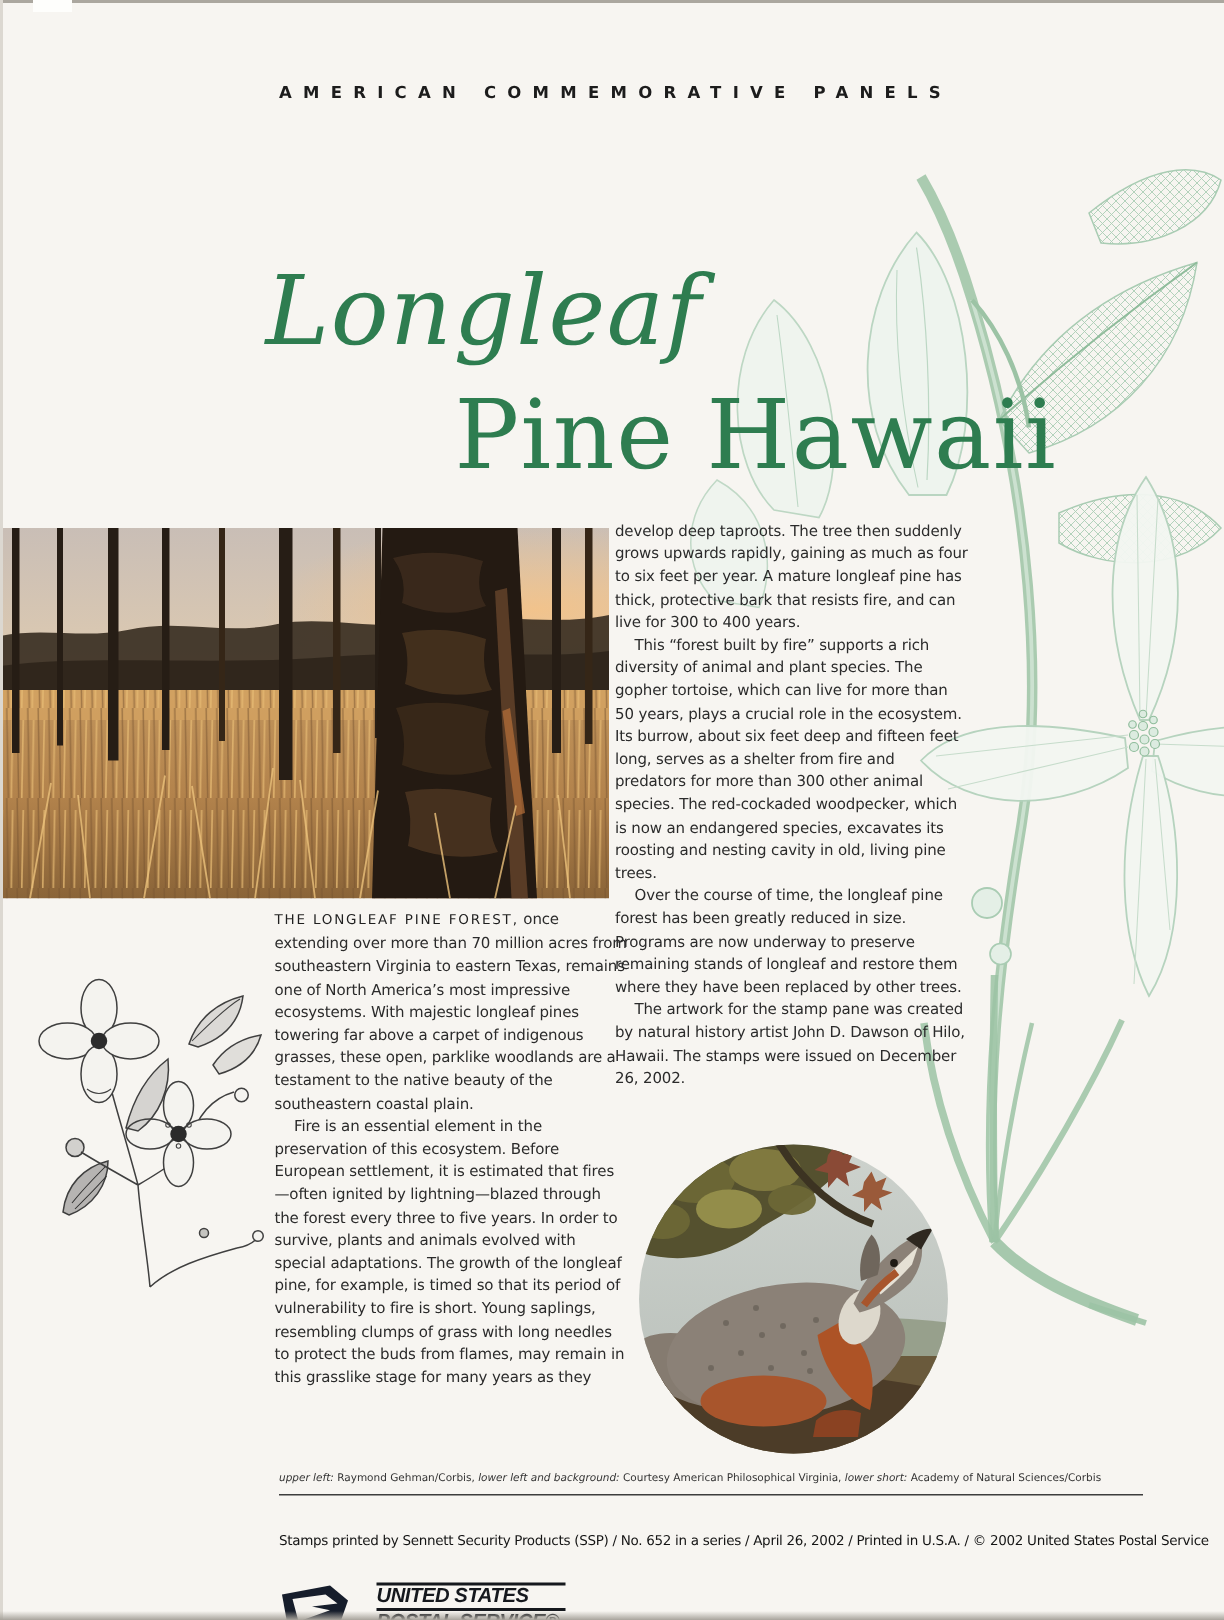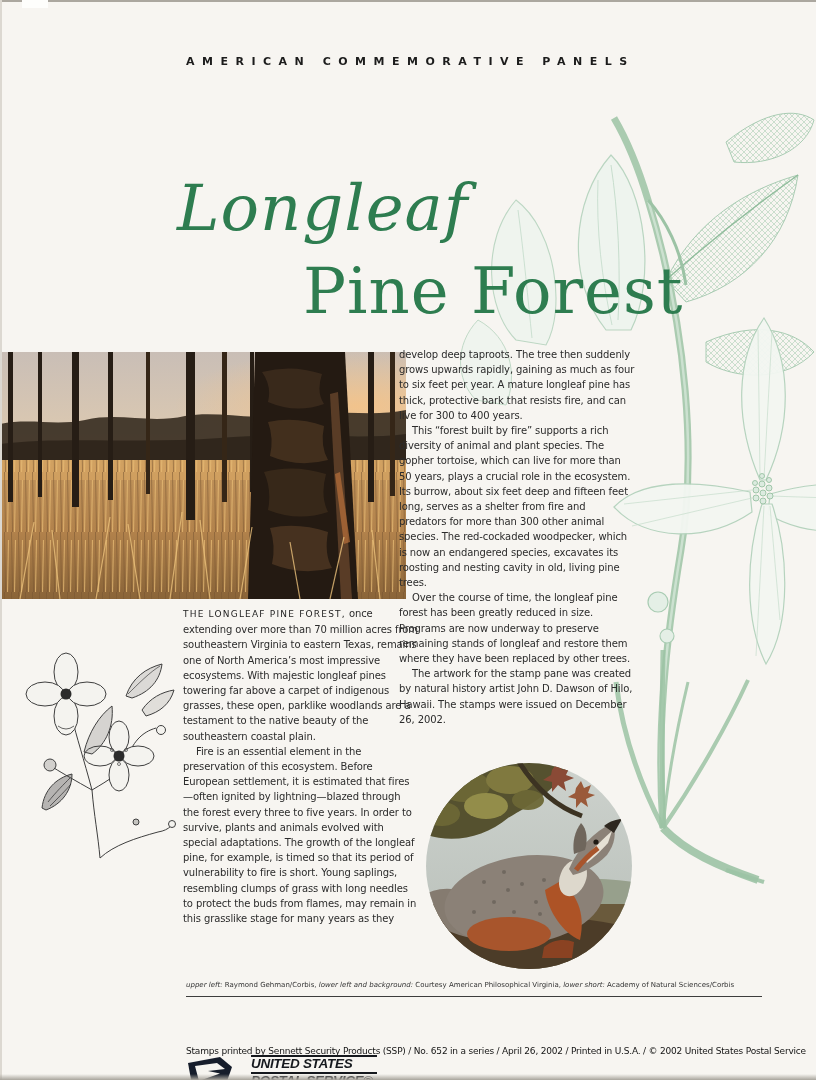--- a/index.html
+++ b/index.html
@@ -23,31 +23,31 @@
   .t2{left:303px;top:259px;}
 
   .photo{position:absolute;left:0;top:352px;width:406px;height:247px;}
   .photo svg{display:block;}
 
   .col{position:absolute;font-size:10px;line-height:15.2px;letter-spacing:-0.1px;
         color:#2b2b2b;text-align:left;}
   .col p{margin:0;}
   .col p.ind{text-indent:13px;}
   .left-col{left:183px;top:606px;width:236px;}
-  .right-col{left:399px;top:347px;width:236px;}
+  .right-col{left:410px;top:347px;width:236px;}
   .lead{font-weight:normal;font-size:9px;letter-spacing:1.2px;color:#1f1f1f;}
 
   .sketch{position:absolute;left:14px;top:640px;width:164px;height:222px;}
   .fox{position:absolute;left:424px;top:762px;width:210px;height:208px;}
 
   .credits{position:absolute;left:186px;top:981px;width:600px;font-size:7px;
         color:#333;white-space:nowrap;}
   .credits .it{font-style:italic;}
   .rule{position:absolute;left:186px;top:996px;width:576px;height:1px;background:#3d3d3d;}
-  .printline{position:absolute;left:186px;top:1046px;width:620px;font-size:9px;
+  .printline{position:absolute;left:186px;top:1023px;width:620px;font-size:9px;
         letter-spacing:-0.2px;color:#141414;white-space:nowrap;}
 
   .usps{position:absolute;left:187px;top:1019px;display:flex;gap:18px;align-items:flex-end;margin-top:36px;}
   .usps-text{font-family:"Liberation Sans",sans-serif;font-style:italic;font-weight:bold;
         color:#15181d;}
   .usps-text .l1,.usps-text .l2{font-size:13.5px;line-height:1.08;letter-spacing:-0.3px;
         border-top:2px solid #15181d;padding-right:4px;}
 </style>
 </head>
 <body>
@@ -104,21 +104,21 @@
 
     <path d="M297,748 C320,772 352,786 392,800" fill="none" stroke="#9cc3a5" stroke-width="8" opacity="0.9"></path>
     <path d="M360,790 L398,802" fill="none" stroke="#9cc3a5" stroke-width="4" opacity="0.9"></path>
     <path d="M297,748 C272,700 256,650 250,602" fill="none" stroke="#9cc3a5" stroke-width="5" opacity="0.85"></path>
     <path d="M297,748 C330,700 362,644 382,600" fill="none" stroke="#9cc3a5" stroke-width="4" opacity="0.85"></path>
     <path d="M297,748 C302,692 312,644 322,602" fill="none" stroke="#9cc3a5" stroke-width="3" opacity="0.85"></path>
   </svg>
 
   <div class="header">AMERICAN COMMEMORATIVE PANELS</div>
   <div class="title t1">Longleaf</div>
-  <div class="title t2">Pine Forest</div>
+  <div class="title t2">Pine Hawaii</div>
 
   <div class="photo">
     <svg viewBox="0 0 406 247" width="406" height="247" xmlns="http://www.w3.org/2000/svg">
       <defs>
         <linearGradient id="sky" x1="0" y1="0" x2="0" y2="1">
           <stop offset="0" stop-color="#c9beb6"></stop>
             <stop offset="1" stop-color="#e6cfae"></stop>
         </linearGradient>
         <linearGradient id="grassg" x1="0" y1="0" x2="0" y2="1">
           <stop offset="0" stop-color="#c2955c"></stop>

